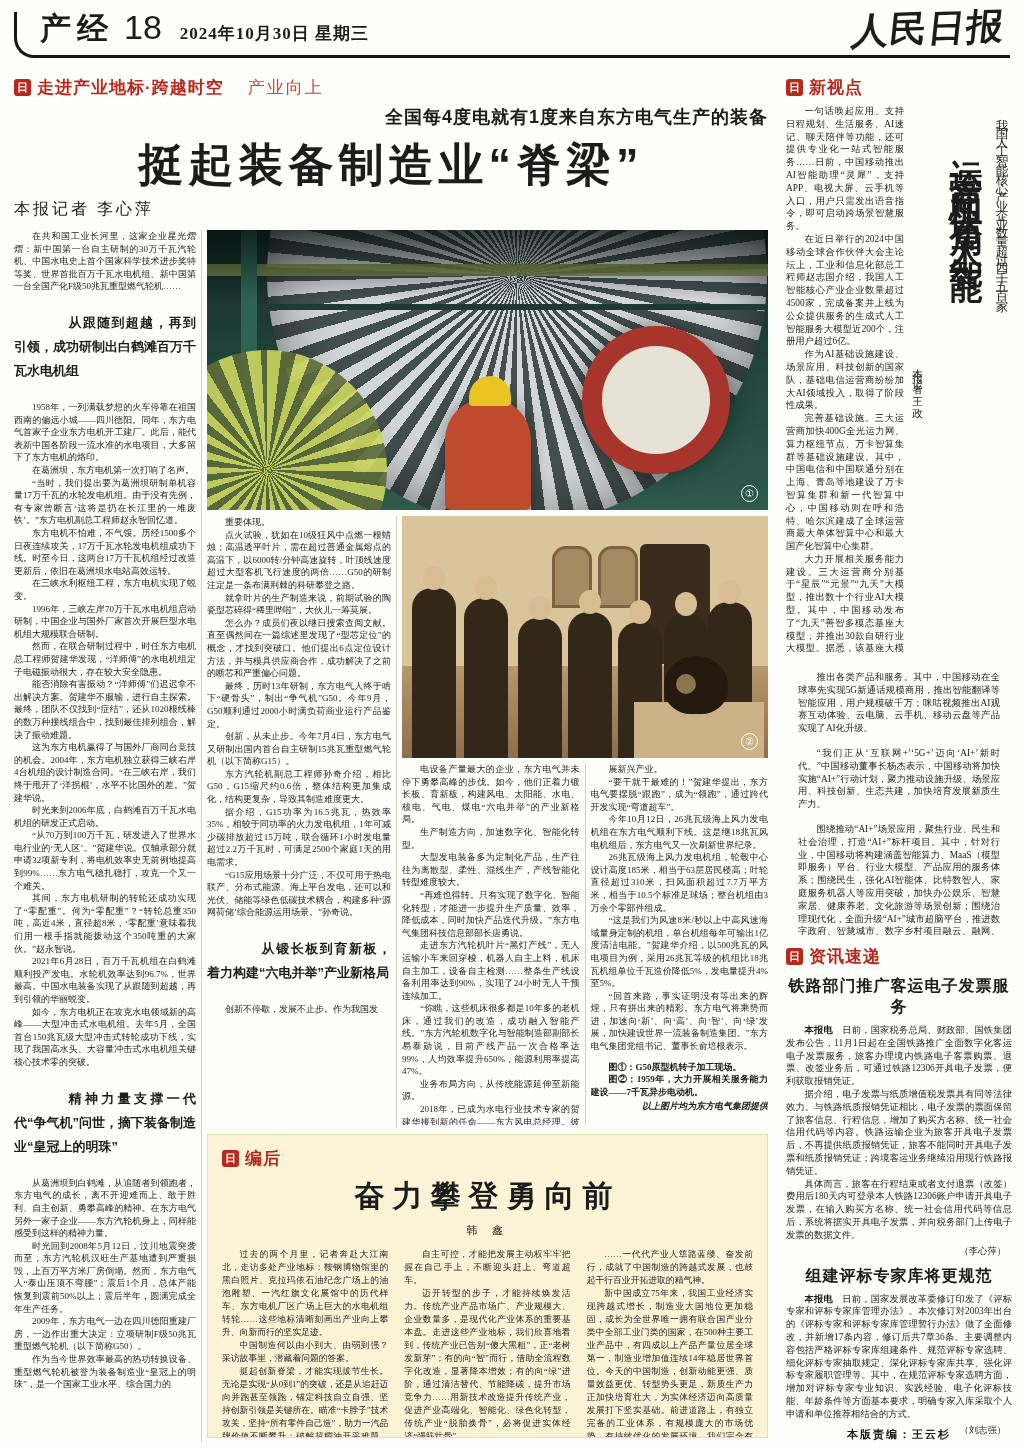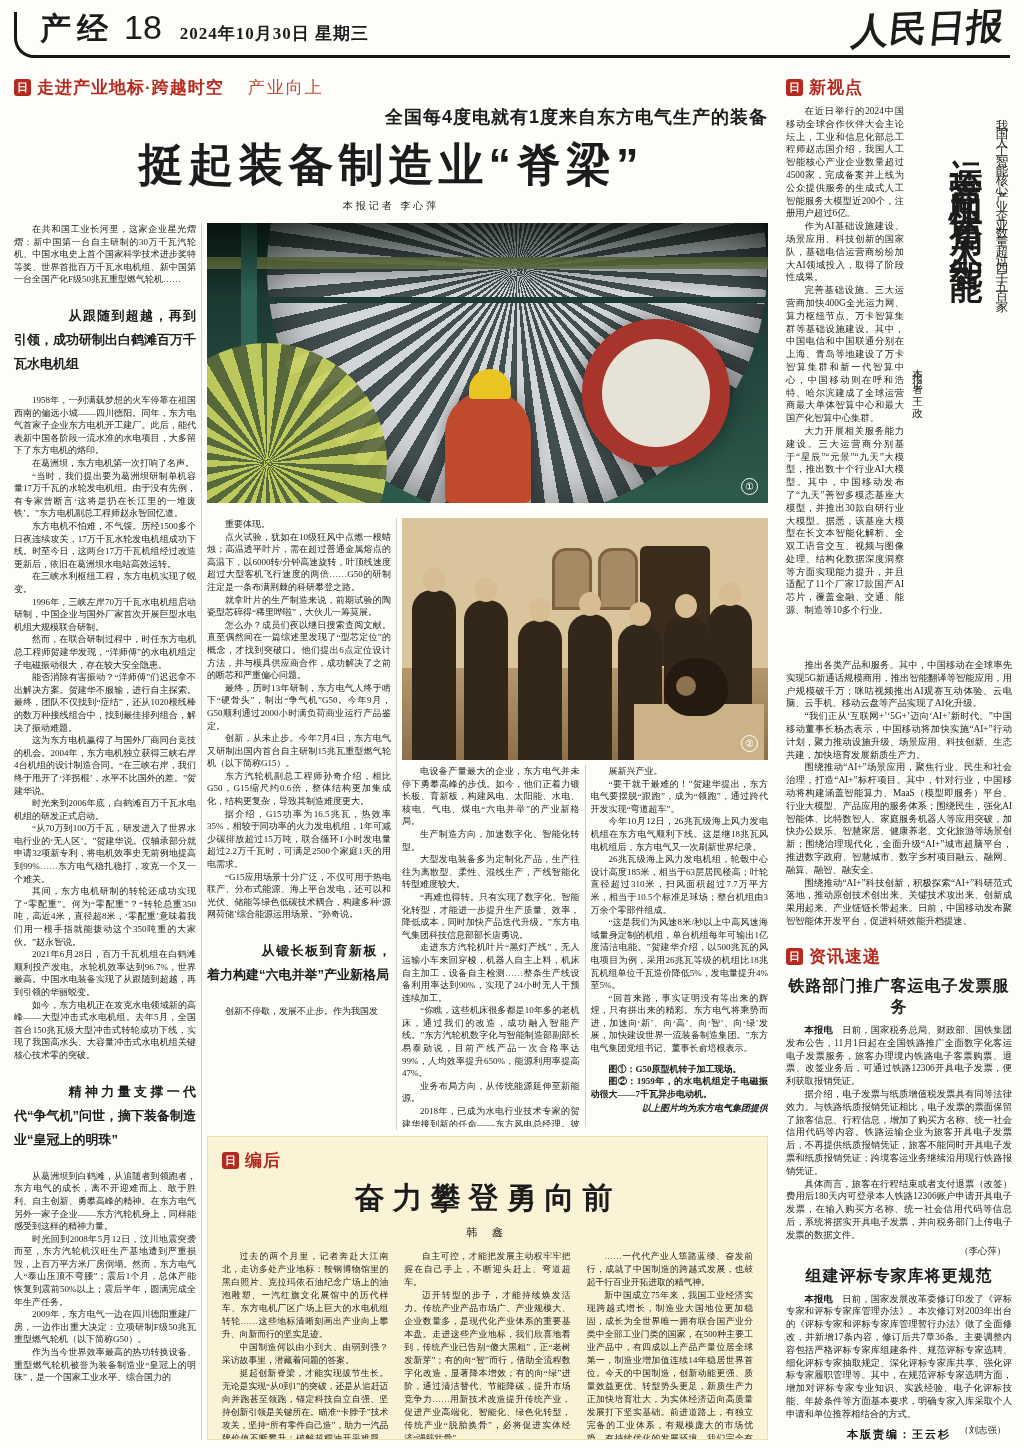--- a/index.html
+++ b/index.html
@@ -23,30 +23,30 @@
   .kicker-bold{color:#b5291e;font-weight:700;font-size:17px;font-family:"Liberation Sans",sans-serif;letter-spacing:1px;}
   .kicker-light{color:#c24b3a;font-size:17px;font-family:"Liberation Sans",sans-serif;letter-spacing:2px;margin-left:18px;}
   
   .body-row{display:flex;margin:2px 14px 0 14px;}
   .main-zone{width:754px;flex:0 0 auto;}
   .section-divider{width:1px;background:#b9b6ae;margin:0 9px;}
   .right-zone{width:226px;flex:0 0 auto;position:relative;height:1372px;overflow:hidden;}
   .overline{text-align:right;font-size:18px;font-weight:700;font-family:"Liberation Sans",sans-serif;margin:4px 0 2px 0;letter-spacing:1px;}
   .headline{text-align:center;font-size:45px;font-weight:900;font-family:"Liberation Sans",sans-serif;
             letter-spacing:5px;margin:6px 0 4px 0;}
-  .byline{text-align:center;font-size:10px;letter-spacing:3px;margin:4px 0 10px 0;}
+  .byline{font-size:16px;letter-spacing:3px;margin:4px 0 10px 0;}
   .main-columns{display:flex;}
   .vrule{width:1px;background:#d2cfc7;margin:0 5px;flex:0 0 auto;}
   .col{font-size:9px;line-height:12.6px;text-align:justify;}
   .col p{margin:0;text-indent:2em;}
   .col-1{width:182px;height:1212px;overflow:hidden;flex:0 0 auto;}
   .col-subhead{font-weight:700;font-size:13px;line-height:1.85;font-family:"Liberation Sans",sans-serif;
                margin:18px 0;text-indent:4.2em;text-align:justify;}
   .main-right{flex:1;min-width:0;}
-  .mid-band{display:flex;height:612px;margin-top:15px;}
+  .mid-band{display:flex;height:612px;margin-top:6px;}
   .col-2{width:184px;height:612px;overflow:hidden;flex:0 0 auto;}
   .sub-right{flex:1;min-width:0;display:flex;flex-direction:column;}
   .cols34{display:flex;height:362px;margin-top:5px;overflow:hidden;}
   .col-3,.col-4{flex:1;min-width:0;height:362px;overflow:hidden;}
   .captions{margin-top:8px;font-style:italic;}
   .captions p{font-weight:700;font-style:normal;}
   .credit{text-align:right;font-weight:700;margin-top:2px;}
   
   .photo1{position:relative;height:280px;background:linear-gradient(#132823 0%,#24483f 55%,#2e5a4c 100%);overflow:hidden;}
   .p1-beam{position:absolute;left:0;right:0;top:34px;height:12px;background:#7d8c49;opacity:.85;}
@@ -83,21 +83,21 @@
   .ed-col p{margin:0;text-indent:2em;}
   
   .vp-top{display:flex;height:548px;overflow:hidden;margin-top:4px;}
   .vp-narrow{width:118px;flex:0 0 auto;font-size:9.3px;line-height:12.8px;text-align:justify;overflow:hidden;}
   .vp-narrow p{margin:0;text-indent:2em;}
   .vp-byline{writing-mode:vertical-rl;font-size:10.5px;letter-spacing:5px;margin-top:255px;width:20px;flex:0 0 auto;color:#222;}
   .vp-title{writing-mode:vertical-rl;font-size:33px;font-weight:900;font-family:"Liberation Sans",sans-serif;
             letter-spacing:11px;padding-top:28px;width:62px;flex:0 0 auto;text-align:start;margin-left:2px;}
   .vp-note{writing-mode:vertical-rl;font-size:12.5px;letter-spacing:9px;padding-top:4px;width:22px;flex:0 0 auto;color:#222;}
   .vp-wide{height:276px;overflow:hidden;font-size:9.3px;line-height:12.8px;text-align:justify;margin-top:6px;}
-  .vp-wide p{margin:0;text-indent:2em;}
+  .vp-wide p{margin:12px;text-indent:2em;}
   
   .nx{margin-top:10px;}
   .nx-article{margin-top:6px;}
   .nx-title{text-align:center;font-size:16px;font-weight:700;font-family:"Liberation Sans",sans-serif;
             letter-spacing:1px;margin:8px 0 6px 0;}
   .nx-body{font-size:9.3px;line-height:12.8px;text-align:justify;overflow:hidden;}
   .nx-body p{margin:0;text-indent:2em;}
   .nx-lead{font-weight:700;font-family:"Liberation Sans",sans-serif;}
   .nx-sig{text-align:right;font-size:9.3px;margin-top:3px;padding-right:6px;}
   .b1{max-height:228px;} .b2{max-height:150px;}
@@ -238,21 +238,21 @@
 
                 <div class="col col-4">
                   <p>展新兴产业。</p>
                   <p>“要干就干最难的！”贺建华提出，东方电气要摆脱“跟跑”，成为“领跑”，通过跨代开发实现“弯道超车”。</p>
                   <p>今年10月12日，26兆瓦级海上风力发电机组在东方电气顺利下线。这是继18兆瓦风电机组后，东方电气又一次刷新世界纪录。</p>
                   <p>26兆瓦级海上风力发电机组，轮毂中心设计高度185米，相当于63层居民楼高；叶轮直径超过310米，扫风面积超过7.7万平方米，相当于10.5个标准足球场；整台机组由3万余个零部件组成。</p>
                   <p>“这是我们为风速8米/秒以上中高风速海域量身定制的机组，单台机组每年可输出1亿度清洁电能。”贺建华介绍，以500兆瓦的风电项目为例，采用26兆瓦等级的机组比18兆瓦机组单位千瓦造价降低5%，发电量提升4%至5%。</p>
                   <p>“回首来路，事实证明没有等出来的辉煌，只有拼出来的精彩。东方电气将乘势而进，加速向‘新’、向‘高’、向‘智’、向‘绿’发展，加快建设世界一流装备制造集团。”东方电气集团党组书记、董事长俞培根表示。</p>
                   <div class="captions">
                     <p>图①：G50原型机转子加工现场。</p>
-                    <p>图②：1959年，的水电机组定子电磁振动很大——7千瓦异步电动机。</p>
+                    <p>图②：1959年，大力开展相关服务能力建设——7千瓦异步电动机。</p>
                     <div class="credit">以上图片均为东方电气集团提供</div>
                   </div>
                 </div>
               </div>
             </div>
           </div>
 
           <div class="editorial">
             <div class="kicker">
               <span class="pd-icon">日</span>
@@ -285,20 +285,21 @@
     <div class="section-divider"></div>
 
     <aside class="right-zone">
       <div class="kicker">
         <span class="pd-icon">日</span>
         <span class="kicker-bold">新视点</span>
       </div>
 
       <div class="vp-top">
         <div class="vp-narrow">
+          <p>一句话唤起应用、支持日程规划、生活服务、AI速记、聊天陪伴等功能，还可提供专业化一站式智能服务……日前，中国移动推出AI智能助理“灵犀”，支持APP、电视大屏、云手机等入口，用户只需发出语音指令，即可启动跨场景智慧服务。</p>
           <p>在近日举行的2024中国移动全球合作伙伴大会主论坛上，工业和信息化部总工程师赵志国介绍，我国人工智能核心产业企业数量超过4500家，完成备案并上线为公众提供服务的生成式人工智能服务大模型近200个，注册用户超过6亿。</p>
           <p>作为AI基础设施建设、场景应用、科技创新的国家队，基础电信运营商纷纷加大AI领域投入，取得了阶段性成果。</p>
           <p>完善基础设施。三大运营商加快400G全光运力网、算力枢纽节点、万卡智算集群等基础设施建设。其中，中国电信和中国联通分别在上海、青岛等地建设了万卡智算集群和新一代智算中心，中国移动则在呼和浩特、哈尔滨建成了全球运营商最大单体智算中心和最大国产化智算中心集群。</p>
           <p>大力开展相关服务能力建设。三大运营商分别基于“星辰”“元景”“九天”大模型，推出数十个行业AI大模型。其中，中国移动发布了“九天”善智多模态基座大模型，并推出30款自研行业大模型。据悉，该基座大模型在长文本智能化解析、全双工语音交互、视频与图像处理、结构化数据深度洞察等方面实现能力提升，并且适配了11个厂家17款国产AI芯片，覆盖金融、交通、能源、制造等10多个行业。</p>
         </div>
         <div class="vp-byline">本报记者 王 政</div>
         <div class="vp-title">运营商加快布局人工智能</div>
         <div class="vp-note">我国人工智能核心产业企业数量超过四千五百家</div>
       </div>
       <div class="vp-wide">

